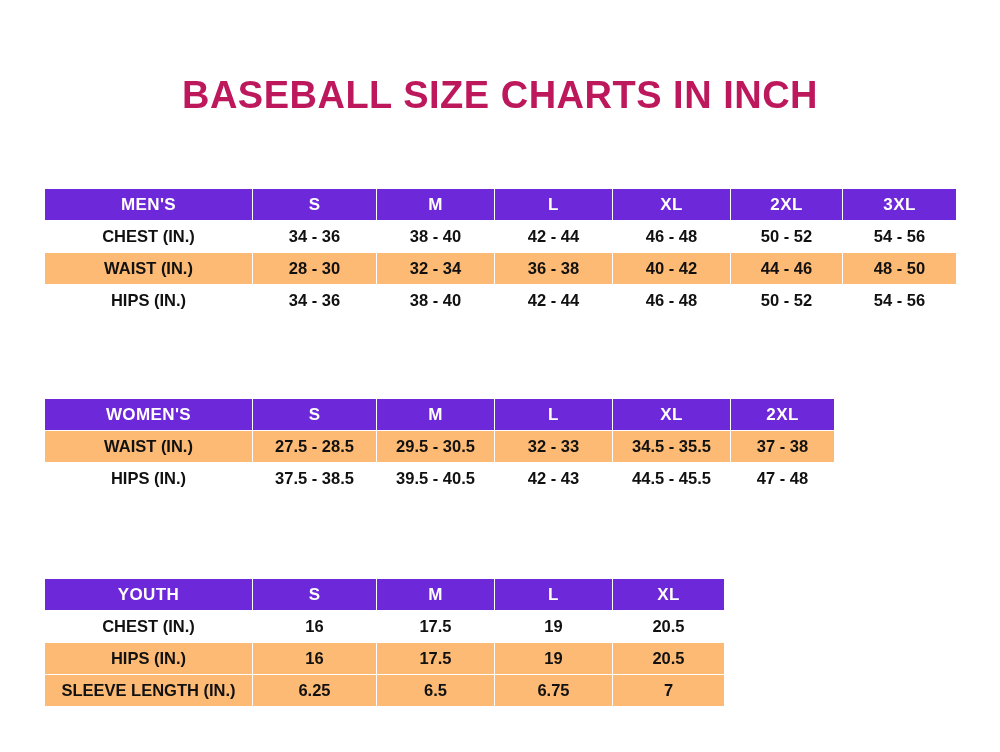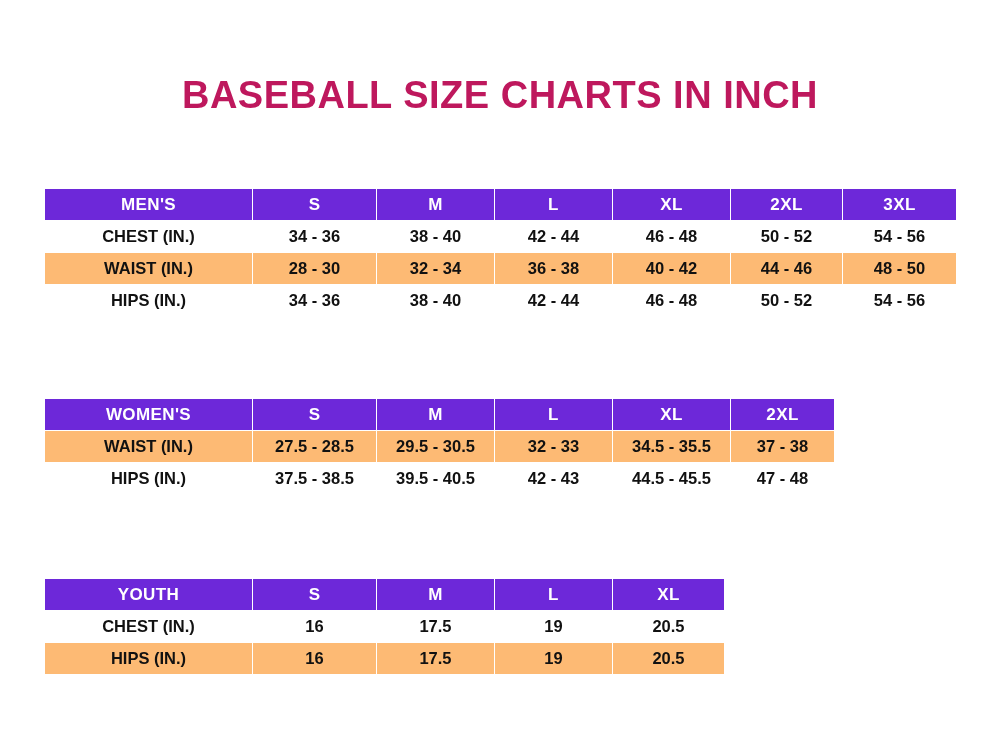--- a/index.html
+++ b/index.html
@@ -210,16 +210,23 @@
         <td>19</td>
         <td>20.5</td>
       </tr>
       <tr class="row-even">
         <td class="rowlabel">HIPS (IN.)</td>
         <td>16</td>
         <td>17.5</td>
         <td>19</td>
         <td>20.5</td>
       </tr>
+      <tr class="row-even">
+        <td class="rowlabel">SLEEVE LENGTH (IN.)</td>
+        <td>6.25</td>
+        <td>6.5</td>
+        <td>6.75</td>
+        <td>7</td>
+      </tr>
     </tbody>
   </table>
 
 </div>
 
 </body></html>

